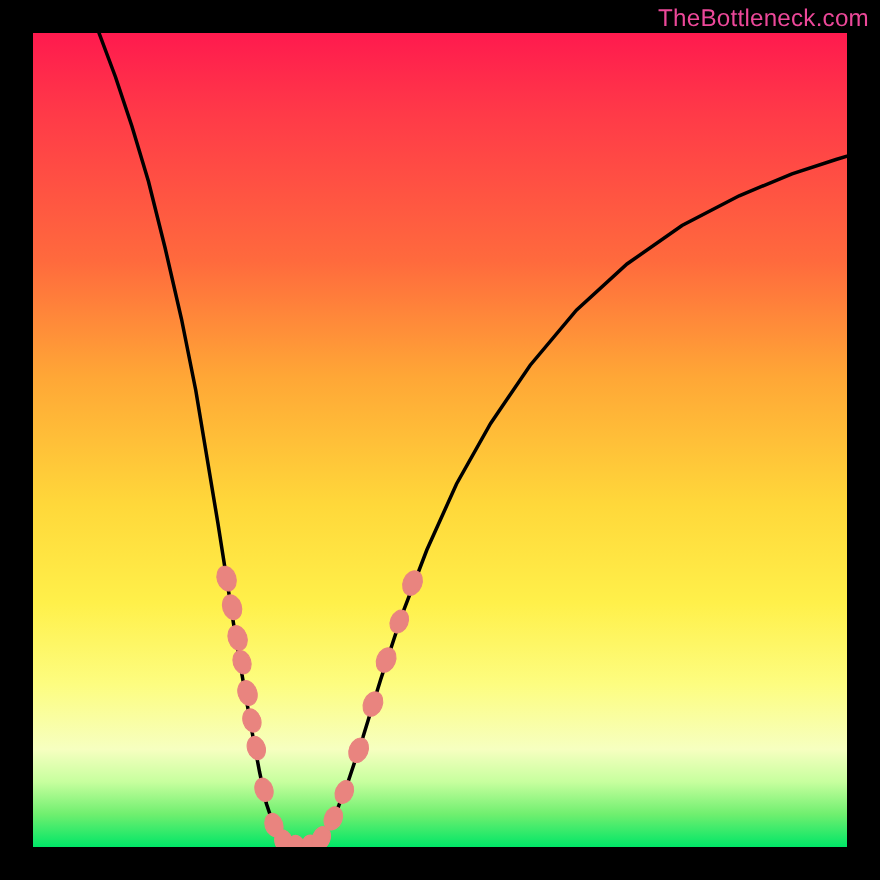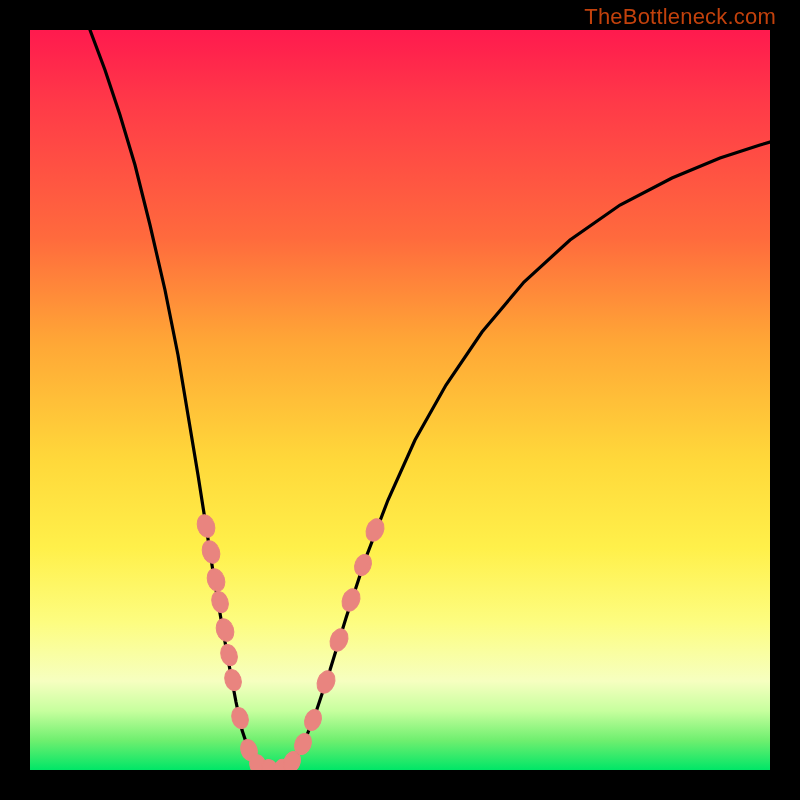--- a/index.html
+++ b/index.html
@@ -6,25 +6,25 @@
   html, body { width: 800px; height: 800px; overflow: hidden; background: #000; }
   .frame {
     position: relative;
     width: 800px;
     height: 800px;
     background: #000;
   }
   .watermark {
     position: absolute;
     top: 4px;
-    right: 24px;
+    right: 10px;
     font-family: Arial, Helvetica, sans-serif;
     font-size: 22px;
     font-weight: 500;
-    color: #c2410c;
+    color: #ec4899;
     letter-spacing: 0.2px;
     z-index: 5;
   }
   .plot {
     position: absolute;
     left: 30px;
     top: 30px;
     width: 740px;
     height: 740px;
     overflow: hidden;

